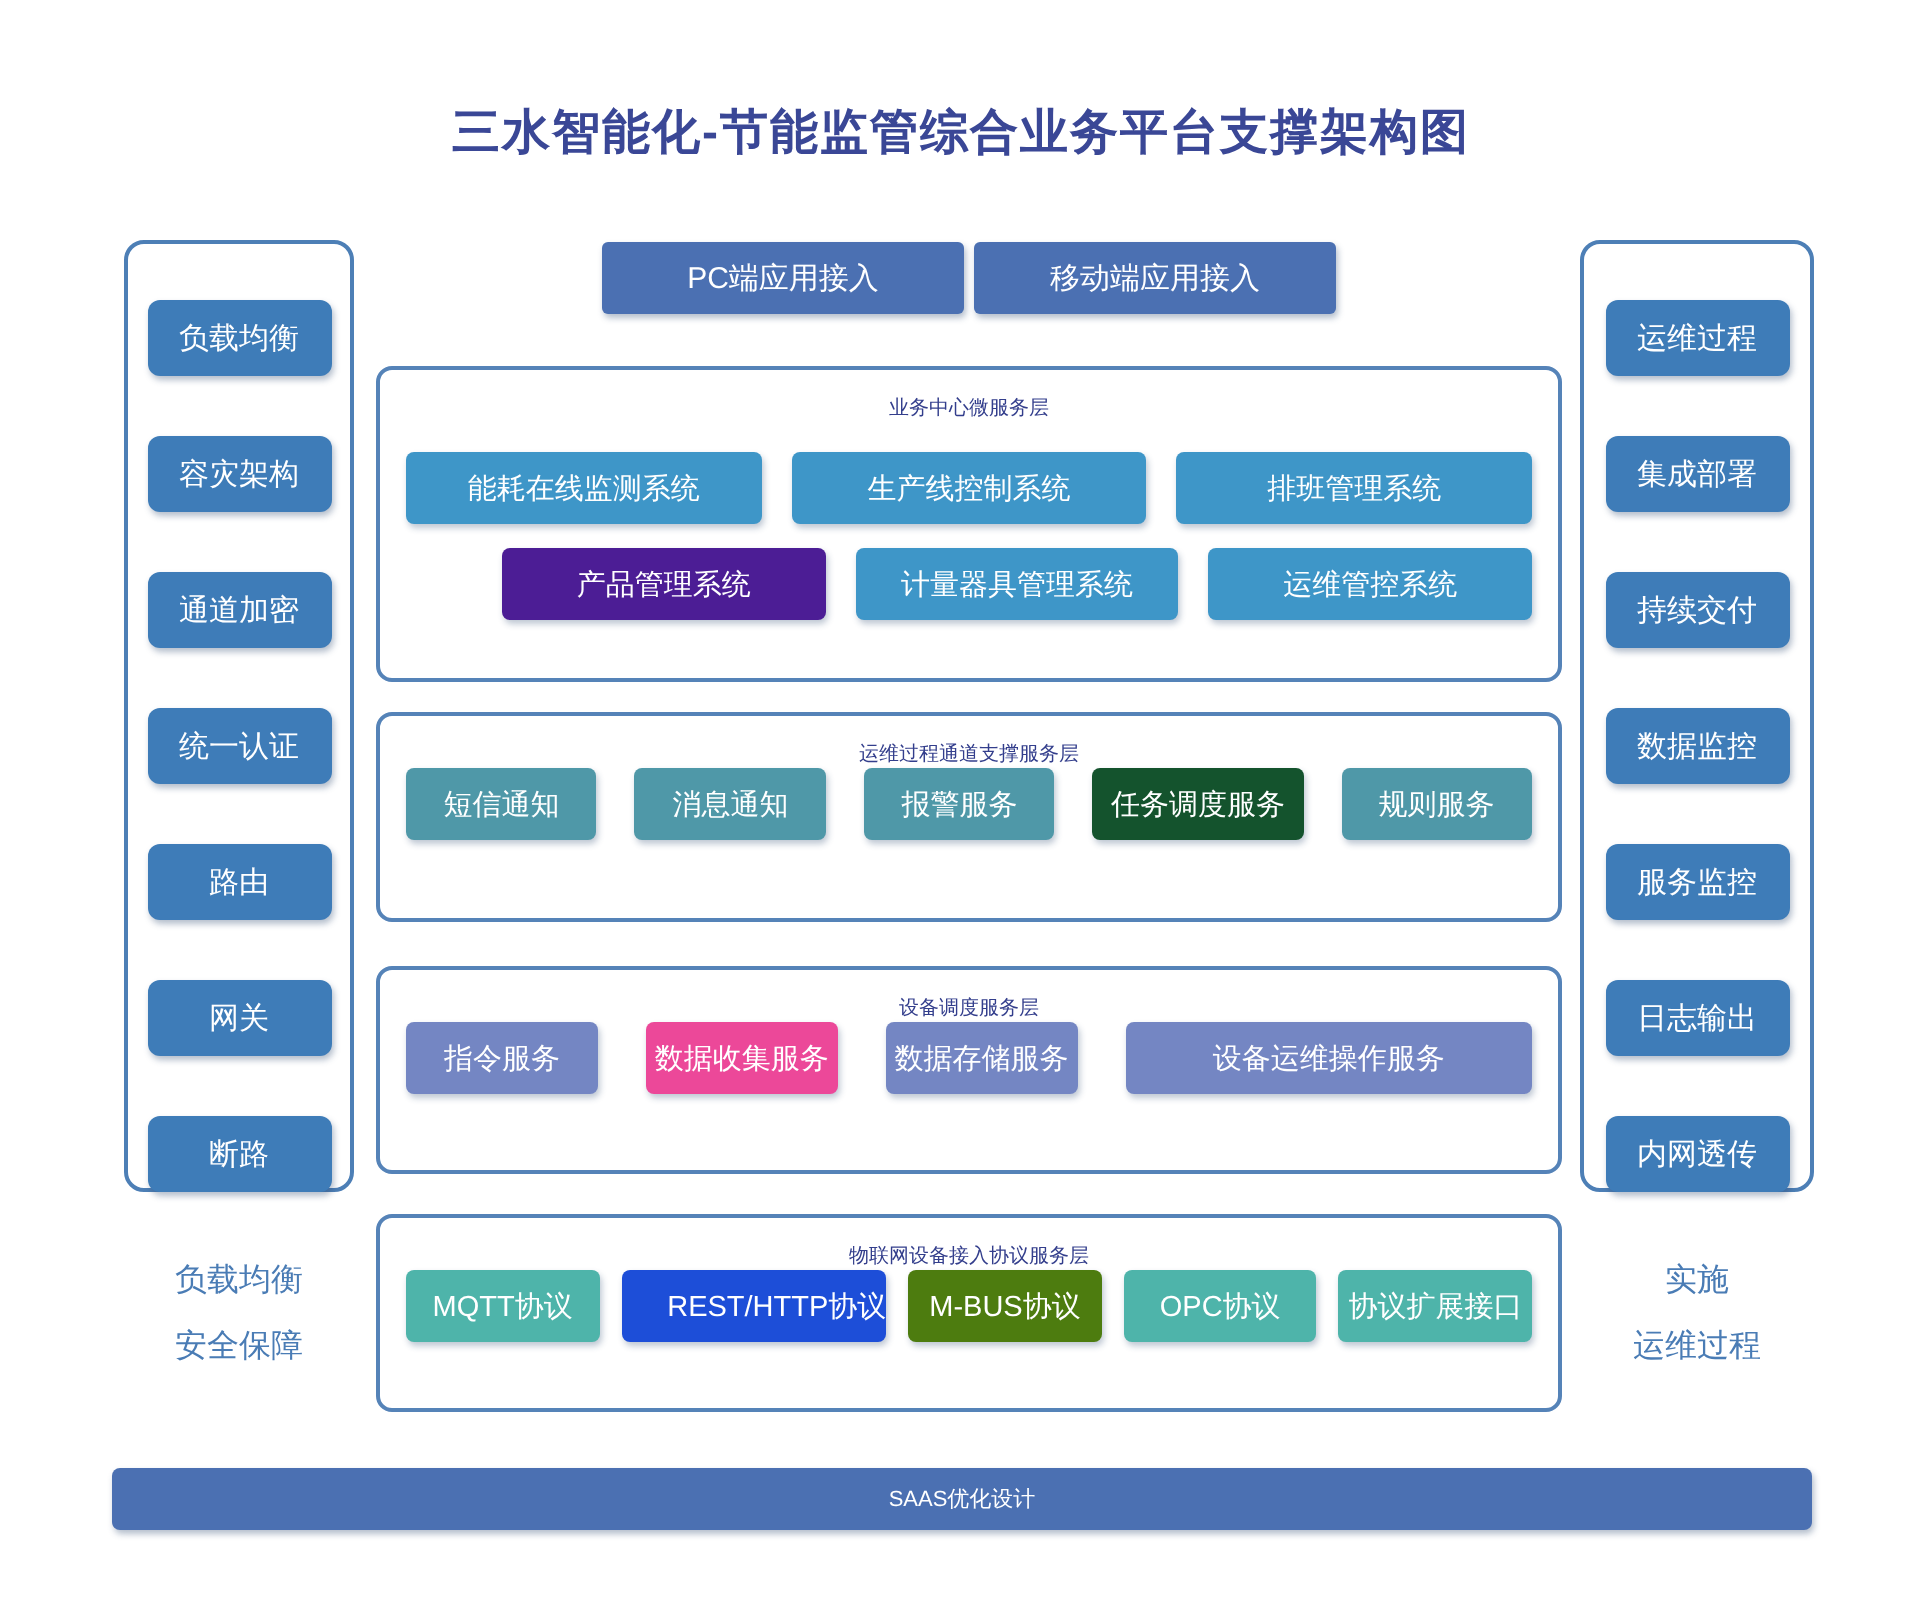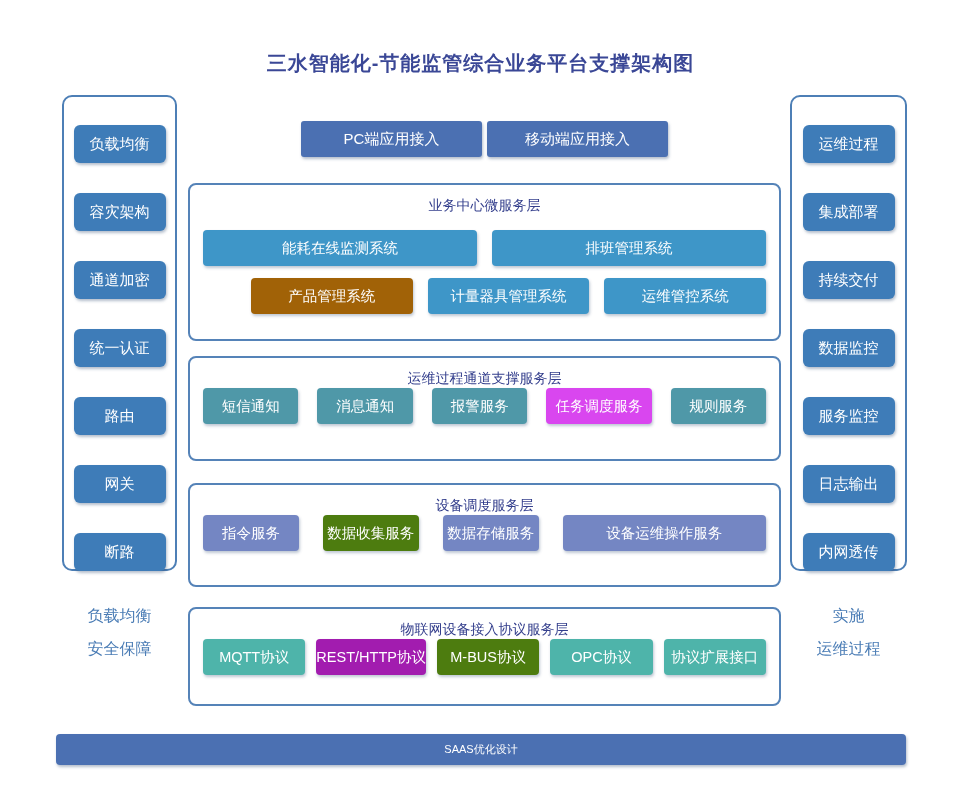--- a/index.html
+++ b/index.html
@@ -1,22 +1,22 @@
 <!DOCTYPE html>
 <html style="--background: #ffffff; --title_text: #3a4796; --layer_title_text: #333e8c; --panel_border: #4d7fb6; --layer_border: #5583b8; --caption_text: #4a7cb5; --side_box: #3e7cb8; --indigo_button: #4b70b2; --box_text: #ffffff;"><head>
 <meta charset="utf-8">
 <style>
   html,body { margin:0; padding:0; background:#fff; }
   body { font-family:"Liberation Sans","DejaVu Sans",sans-serif; }
   .page { position:relative; width:961px; height:804px; background:var(--background,#fff); overflow:hidden; }
 
   .page-title { position:absolute; top:50px; left:0; right:0; text-align:center;
-    font-size:20px; font-weight:700; color:var(--title_text); letter-spacing:1px; }
+    font-size:24px; font-weight:700; color:var(--title_text); letter-spacing:1px; }
 
-  .side-panel { position:absolute; top:95px; height:476px; box-sizing:border-box;
+  .side-panel { position:absolute; top:120px; height:476px; box-sizing:border-box;
     border:2px solid var(--panel_border); border-radius:10px; }
   .side-panel.left  { left:62px;  width:115px; }
   .side-panel.right { left:790px; width:117px; }
   .side-boxes { display:flex; flex-direction:column; align-items:center; gap:30px; margin-top:28px; }
   .side-box { width:92px; height:38px; border-radius:6px; background:var(--side_box);
     color:var(--box_text); font-size:15px; display:flex; align-items:center; justify-content:center;
     box-shadow:1px 2px 3px rgba(40,70,110,.35); white-space:nowrap; }
   .side-caption { margin-top:28px; text-align:center; color:var(--caption_text);
     font-size:16px; line-height:33px; }
 
@@ -25,21 +25,21 @@
   .app-btn { width:181px; height:36px; background:var(--indigo_button); border-radius:3px;
     color:var(--box_text); font-size:15px; display:flex; align-items:center; justify-content:center;
     box-shadow:1px 2px 3px rgba(40,70,110,.35); }
 
   .layer { position:absolute; left:188px; width:593px; box-sizing:border-box;
     border:2px solid var(--layer_border); border-radius:8px; padding:12px 13px 0; background:#fff; }
   #layer0 { top:183px; height:158px; }
   #layer1 { top:356px; height:105px; }
   #layer2 { top:483px; height:104px; }
   #layer3 { top:607px; height:99px; }
-  .layer-title { text-align:center; color:var(--layer_title_text); font-size:14px; }
+  .layer-title { text-align:center; color:var(--layer_title_text); font-size:10px; }
   .rows { display:flex; flex-direction:column; gap:12px; }
   #layer0 .rows { margin-top:15px;font-family:Liberation Mono, monospace; }
   .row { display:flex; gap:15px; }
   #layer1 .row { gap:19px; }
   #layer2 .row { gap:24px; }
   #layer3 .row { gap:11px; }
   .box { flex:1; height:36px; border-radius:4px; color:var(--box_text); font-size:14.5px;
     display:flex; align-items:center; justify-content:center; white-space:nowrap;
     box-shadow:1px 2px 3px rgba(40,70,110,.3); }
   #layer1 .row .box:nth-child(4) { flex:1.1; }
@@ -76,61 +76,62 @@
   <div class="top-buttons">
       <div class="app-btn">PC端应用接入</div>
       <div class="app-btn">移动端应用接入</div>
     </div>
 
   <section class="layer" id="layer0">
     <div class="layer-title">业务中心微服务层</div>
     <div class="rows">
         <div class="row">
           <div class="box" style="background: rgb(62, 150, 200);">能耗在线监测系统</div>
+          <div class="box" style="background: rgb(62, 150, 200);">生产线控制系统</div>
           <div class="box" style="background: rgb(62, 150, 200);">排班管理系统</div>
         </div>
         <div class="row">
-          <div class="box" style="background: #a16207; margin-left: 48px;">产品管理系统</div>
+          <div class="box" style="background: #4c1d95; margin-left: 48px;">产品管理系统</div>
           <div class="box" style="background: rgb(62, 150, 200);">计量器具管理系统</div>
           <div class="box" style="background: rgb(62, 150, 200);">运维管控系统</div>
         </div>
       </div>
   </section>
 
   <section class="layer" id="layer1">
     <div class="layer-title">运维过程通道支撑服务层</div>
     <div class="rows">
         <div class="row">
           <div class="box" style="background: rgb(79, 152, 168);">短信通知</div>
           <div class="box" style="background: rgb(79, 152, 168);">消息通知</div>
           <div class="box" style="background: rgb(79, 152, 168);">报警服务</div>
-          <div class="box" style="background: #d946ef;">任务调度服务</div>
+          <div class="box" style="background: #14532d;">任务调度服务</div>
           <div class="box" style="background: rgb(79, 152, 168);">规则服务</div>
         </div>
       </div>
   </section>
 
   <section class="layer" id="layer2">
     <div class="layer-title">设备调度服务层</div>
     <div class="rows">
         <div class="row">
           <div class="box" style="background: rgb(116, 134, 195);">指令服务</div>
-          <div class="box" style="background: #4d7c0f;">数据收集服务</div>
+          <div class="box" style="background: #ec4899;">数据收集服务</div>
           <div class="box" style="background: rgb(116, 134, 195);">数据存储服务</div>
           <div class="box" style="background: rgb(116, 134, 195);">设备运维操作服务</div>
         </div>
       </div>
   </section>
 
   <section class="layer" id="layer3">
     <div class="layer-title">物联网设备接入协议服务层</div>
     <div class="rows">
         <div class="row">
           <div class="box" style="background: rgb(78, 180, 170);">MQTT协议</div>
-          <div class="box" style="background: #a21caf;">REST/HTTP协议</div>
+          <div class="box" style="background: #1d4ed8; padding-left: 23px;">REST/HTTP协议</div>
           <div class="box" style="background: #4d7c0f;">M-BUS协议</div>
           <div class="box" style="background: rgb(78, 180, 170);">OPC协议</div>
           <div class="box" style="background: rgb(78, 180, 170);">协议扩展接口</div>
         </div>
       </div>
   </section>
 
   <div class="side-panel right">
     <div class="side-boxes">
         <div class="side-box">运维过程</div>

